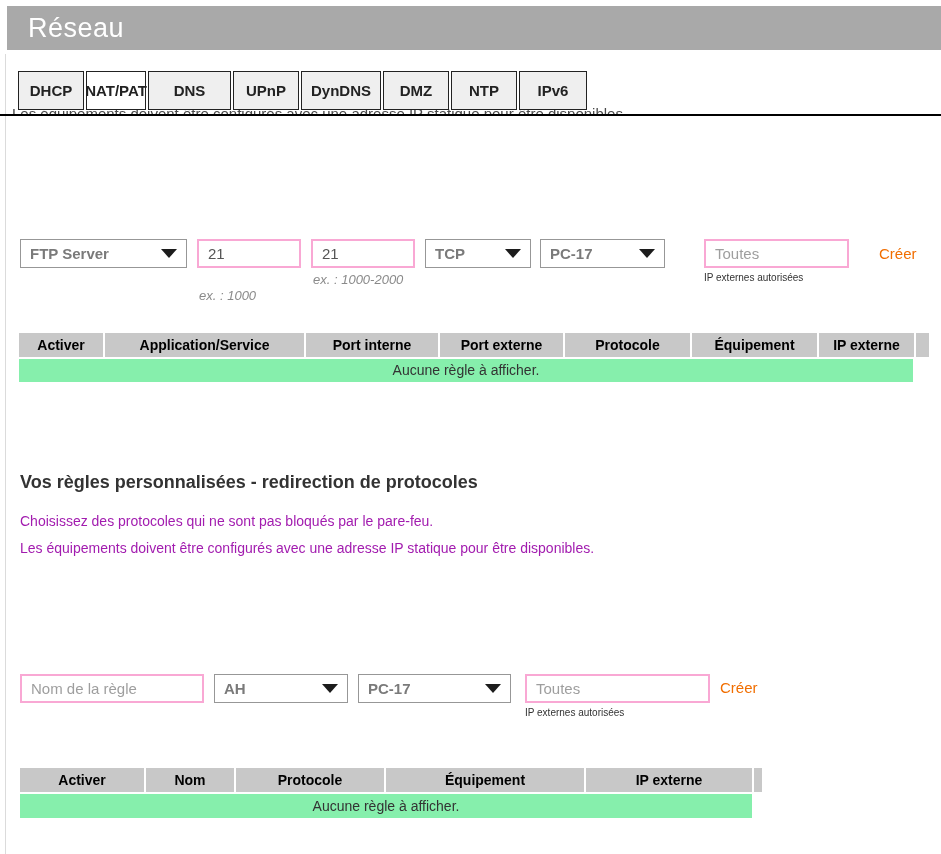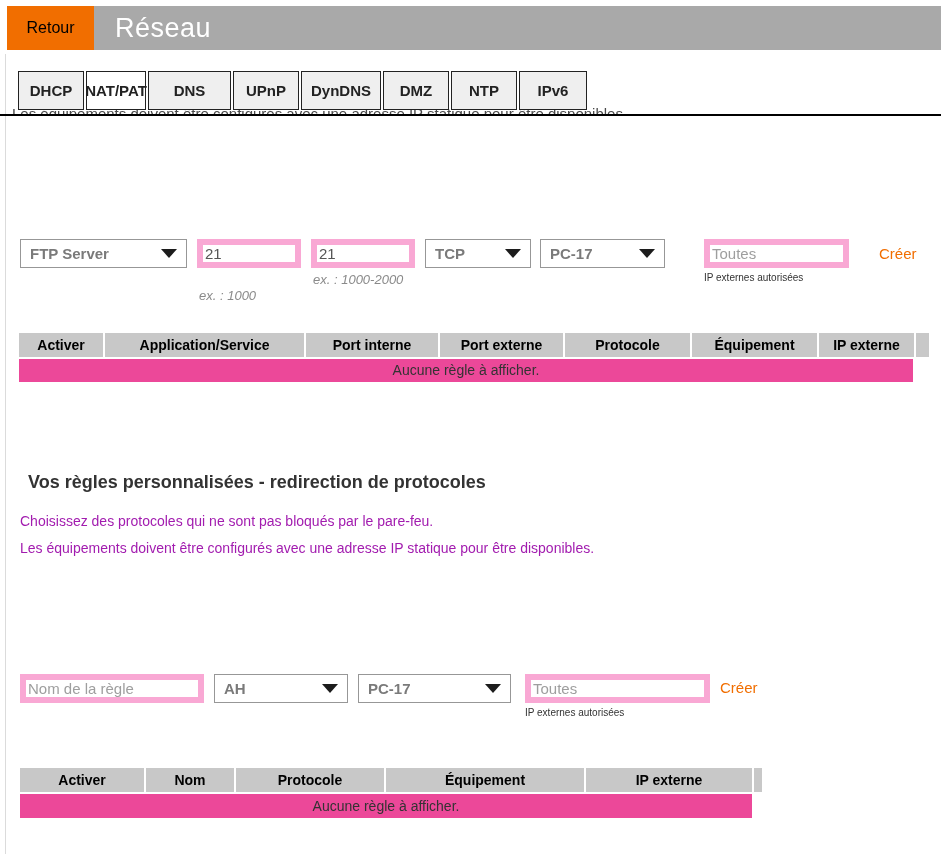--- a/index.html
+++ b/index.html
@@ -45,49 +45,48 @@
     position:absolute; height:29px; border:1px solid #979797; background:#fff;
     display:flex; align-items:center; justify-content:space-between;
     padding:0 9px; font-size:15px; font-weight:bold; color:#7a7a7a; cursor:pointer;
   }
   .arrow {
     width:0; height:0; flex:none;
     border-left:8px solid transparent; border-right:8px solid transparent;
     border-top:9px solid #1c1c1c;
   }
   input.field {
-    position:absolute; height:29px; border:6px solid #f9a8d4; background:#fff;
+    position:absolute; height:29px; border:2px solid #f9a8d4; background:#fff;
     font-family:"Liberation Sans", sans-serif; font-size:15px; color:#555;
-    padding:0 2px; outline:none;
+    padding:0 9px; outline:none;
   }
   input.field::placeholder { color:#9e9e9e; opacity:1; }
   .hint-italic { position:absolute; font-size:13px; font-style:italic; color:#8a8a8a; }
   .hint-plain { position:absolute; font-size:10px; color:#333; }
   .create-link { position:absolute; font-size:15px; color:#F16E00; cursor:pointer; }
 
   
   .thead { position:absolute; display:flex; gap:2px; }
   .th {
     background:#C8C8C8; height:24px; line-height:24px; text-align:center;
     font-size:14px; font-weight:bold; color:#000; overflow:hidden; white-space:nowrap;
   }
   .trow {
-    position:absolute; background:#ec4899; text-align:center;
+    position:absolute; background:#86efac; text-align:center;
     font-size:14px; color:#333;
   }
 
   
   .sec-title { position:absolute; font-size:18px; font-weight:bold; color:#333; }
   .para { position:absolute; font-size:14px; color:#a21caf; }
 </style>
 </head>
 <body>
 
 <div class="abs header">
-  <div class="back-btn">Retour</div>
   <div class="titlebar">Réseau</div>
 </div>
 
 <div class="abs left-border"></div>
 
 <div class="abs clip-strip">
   <span>Les équipements doivent être configurés avec une adresse IP statique pour être disponibles.</span>
 </div>
 <div class="abs tab-line"></div>
 
@@ -128,21 +127,21 @@
   <div class="th" style="width:199px">Application/Service</div>
   <div class="th" style="width:132px">Port interne</div>
   <div class="th" style="width:123px">Port externe</div>
   <div class="th" style="width:125px">Protocole</div>
   <div class="th" style="width:125px">Équipement</div>
   <div class="th" style="width:95px">IP externe</div>
   <div class="th" style="width:13px"></div>
 </div>
 <div class="trow" style="left:19px; top:359px; width:894px; height:23px; line-height:23px;">Aucune règle à afficher.</div>
 
-<div class="sec-title" style="left:20px; top:472px;margin-left:8px;">Vos règles personnalisées - redirection de protocoles</div>
+<div class="sec-title" style="left:20px; top:472px;">Vos règles personnalisées - redirection de protocoles</div>
 <div class="para" style="left:20px; top:513px;">Choisissez des protocoles qui ne sont pas bloqués par le pare-feu.</div>
 <div class="para" style="left:20px; top:540px;">Les équipements doivent être configurés avec une adresse IP statique pour être disponibles.</div>
 
 <input class="field" style="left: 20px; top: 674px; width: 184px;" type="text" placeholder="Nom de la règle">
 <div class="select" style="left:214px; top:674px; width:134px;">
   <span>AH</span>
   <span class="arrow"></span>
 </div>
 <div class="select" style="left:358px; top:674px; width:153px;">
   <span>PC-17</span>

